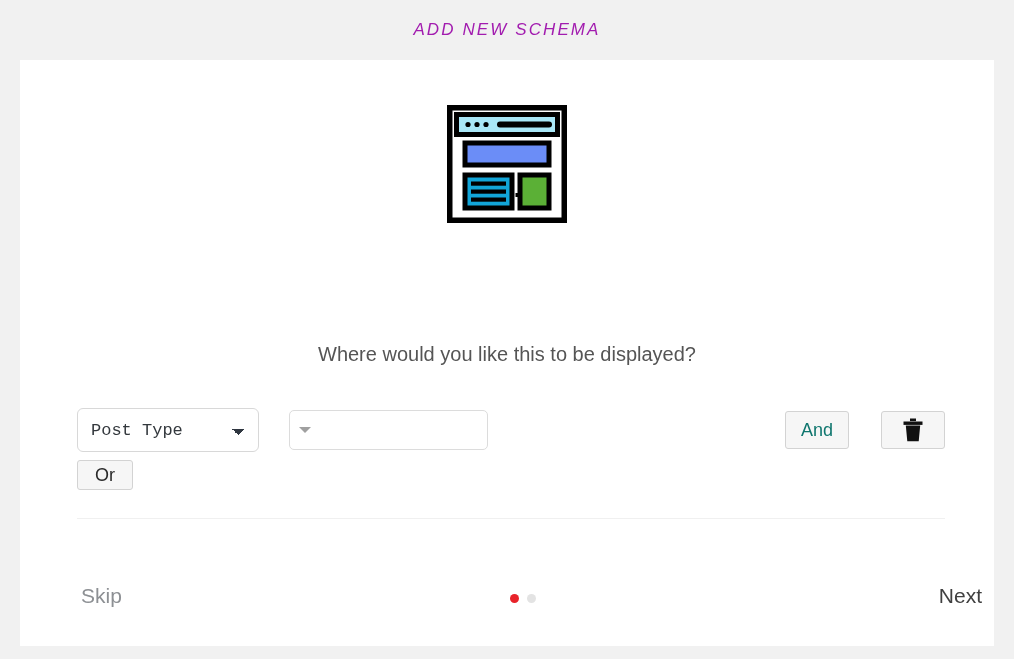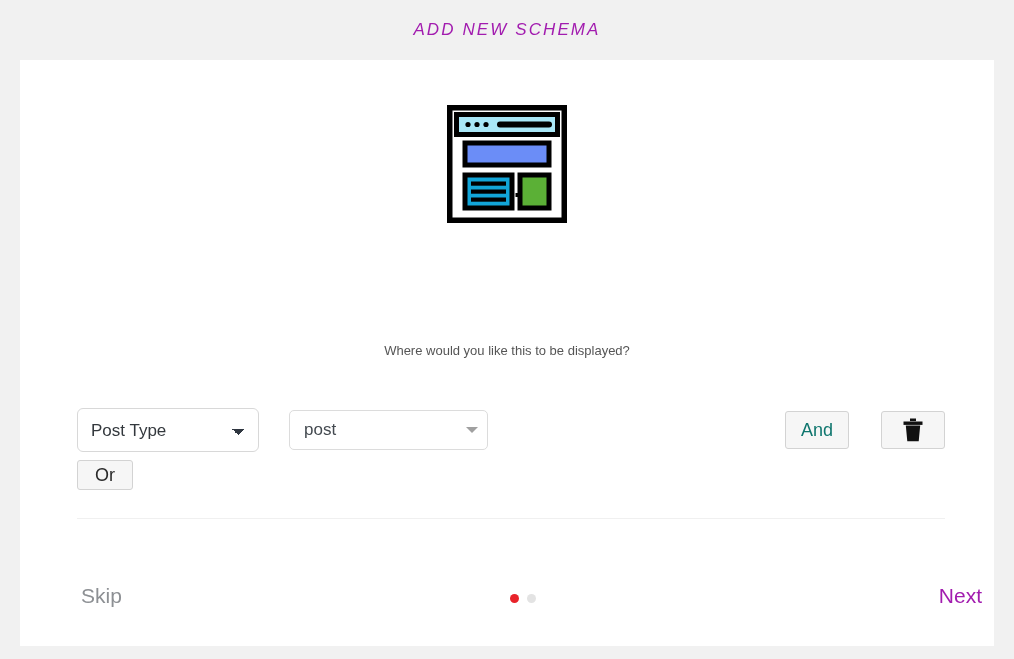--- a/index.html
+++ b/index.html
@@ -66,21 +66,21 @@
     font-size: 27px;
     color: #3c3c3c;
     font-weight: 400;
   }
   .step-sub {
     position: absolute;
     left: 0;
     top: 283px;
     width: 974px;
     text-align: center;
-    font-size: 13px;
+    font-size: 20px;
     color: #555555;
     font-weight: 400;
   }
 
   
   .rules {
     position: absolute;
     left: 57px;
     top: 347px;
     width: 868px;
@@ -102,21 +102,21 @@
     background-color: #ffffff;
     background-image:
       linear-gradient(45deg, transparent 50%, #2f3640 50%),
       linear-gradient(135deg, #2f3640 50%, transparent 50%);
     background-position:
       calc(100% - 20px) 20px,
       calc(100% - 14px) 20px;
     background-size: 6px 6px, 6px 6px;
     background-repeat: no-repeat;
     padding: 0 40px 0 13px;
-    font-family: Liberation Sans, sans-serif;
+    font-family: Liberation Mono, monospace;
     font-size: 17px;
     color: #33383d;
     outline: none;
     cursor: pointer;
   }
   .sel-param { width: 182px; margin-right: 30px; }
   .sel-op    { width: 182px; margin-right: 30px; }
 
   
   .s2 {
@@ -221,21 +221,21 @@
     font-size: 21px;
     color: #8d9094;
     text-decoration: none;
     cursor: pointer;
   }
   .next-link {
     position: absolute;
     right: 28px;
     top: 16px;
     font-size: 21px;
-    color: #a21caf;
+    color: #404040;
     text-decoration: none;
     cursor: pointer;
   }
   .dots {
     position: absolute;
     left: 0;
     top: 26px;
     width: 974px;
     display: flex;
     justify-content: center;
@@ -290,21 +290,20 @@
   <div class="rules">
 
     <div class="rule-row">
 
       <select class="rule-select sel-param">
         <option>Post Type</option>
       </select>
 
 
       <div class="s2">
-        <span class="s2-text">post</span>
         <span class="s2-arrow">
             <i></i>
           </span>
       </div>
 
       <div class="spacer"></div>
 
       <button class="btn-grey btn-and">And</button>
 
       <button class="btn-grey btn-del">

